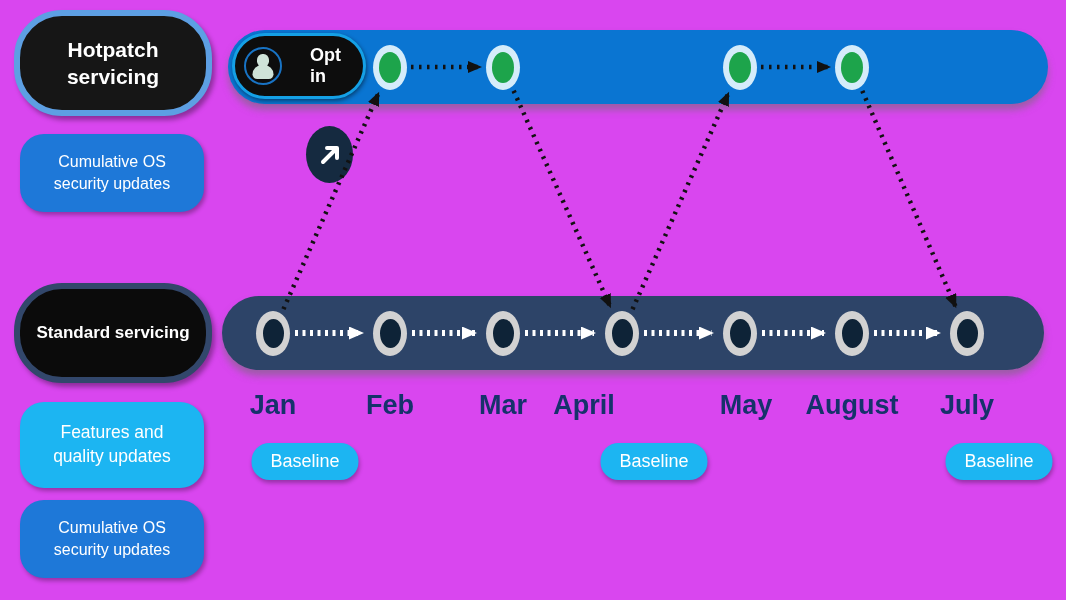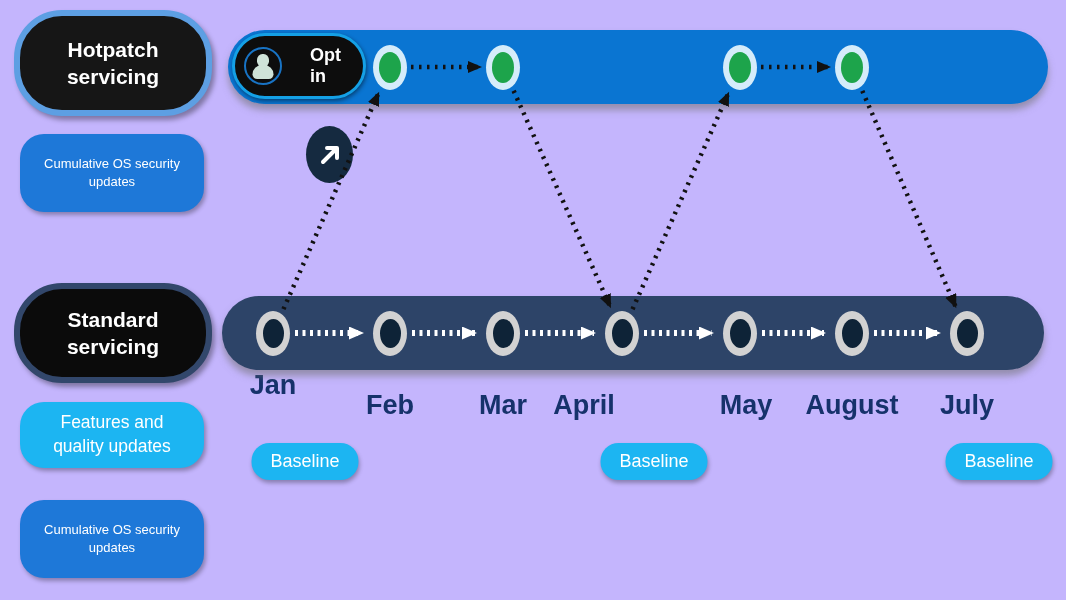--- a/index.html
+++ b/index.html
@@ -1,33 +1,33 @@
 <!DOCTYPE html>
 <html><head>
 <meta charset="utf-8">
 <style>
   html,body{margin:0;padding:0;background:#fff;}
-  .canvas{position:relative;width:1066px;height:600px;background:#c4b5fd;overflow:hidden;
+  .canvas{position:relative;width:1066px;height:600px;background:#d946ef;overflow:hidden;
           font-family:"Liberation Sans",sans-serif;}
 
   
   .pill{position:absolute;display:flex;align-items:center;justify-content:center;
         text-align:center;color:#fff;box-sizing:border-box;font-weight:bold;}
   .pill-hotpatch{left:14px;top:10px;width:198px;height:106px;background:#161616;
         border:6px solid #5d9fe3;border-radius:48px;font-size:21px;line-height:1.3;
         box-shadow:3px 4px 5px rgba(0,0,0,.35);}
   .pill-standard{left:14px;top:283px;width:198px;height:100px;background:#0b0b0b;
-        border:6px solid #32476b;border-radius:48px;font-size:21px;line-height:1.3;
+        border:6px solid #32476b;border-radius:48px;font-size:17px;line-height:1.3;
         box-shadow:3px 4px 5px rgba(0,0,0,.35);}
-  .pill-medblue{background:#1e78d8;border-radius:24px;font-size:13px;line-height:1.35;
+  .pill-medblue{background:#1e78d8;border-radius:24px;font-size:16px;line-height:1.35;
         box-shadow:2px 3px 4px rgba(0,0,0,.3);padding:0 14px;font-weight:normal;}
   .pill-skyblue{background:#1cb5f2;border-radius:24px;font-size:17.5px;line-height:1.35;
         box-shadow:2px 3px 4px rgba(0,0,0,.3);padding:0 14px;font-weight:normal;}
   .pill-sub1{left:20px;top:134px;width:184px;height:78px;}
-  .pill-sub2{left:20px;top:402px;width:184px;height:66px;}
+  .pill-sub2{left:20px;top:402px;width:184px;height:86px;}
   .pill-sub3{left:20px;top:500px;width:184px;height:78px;}
 
   
   .top-bar{position:absolute;left:228px;top:30px;width:820px;height:74px;background:#0a75d2;
         border-radius:37px;box-shadow:0 6px 7px rgba(110,110,110,.55);z-index:1;}
   .bottom-bar{position:absolute;left:222px;top:296px;width:822px;height:74px;background:#2d4468;
         border-radius:37px;box-shadow:0 6px 7px rgba(110,110,110,.55);z-index:1;}
 
   
   .opt-in{position:absolute;left:232px;top:33px;width:134px;height:66px;background:#0d0d0d;
@@ -102,21 +102,21 @@
     <svg width="26" height="26" viewBox="0 0 26 26">
       <line x1="6" y1="20" x2="19" y2="7" stroke="#fff" stroke-width="4" stroke-linecap="round"></line>
       <polyline points="10,6 20,6 20,16" fill="none" stroke="#fff" stroke-width="4" stroke-linecap="round" stroke-linejoin="round"></polyline>
     </svg>
   </div>
 
   <div id="generated">
       <div class="dot-halo bottom" style="left: 256px; top: 311px;">
         <span class="dot-core dark"></span>
       </div>
-      <div class="month" style="left: 273px; top: 370px;">Jan</div>
+      <div class="month" style="left: 273px; top: 390px;">Jan</div>
       <div class="baseline" style="left: 273px; top: 443px;">Baseline</div>
       <div class="dot-halo bottom" style="left: 373px; top: 311px;">
         <span class="dot-core dark"></span>
       </div>
       <div class="dot-halo top" style="left: 373px; top: 45px;">
         <span class="dot-core green"></span>
       </div>
       <div class="month" style="left: 390px; top: 390px;">Feb</div>
       <div class="dot-halo bottom" style="left: 486px; top: 311px;">
         <span class="dot-core dark"></span>

